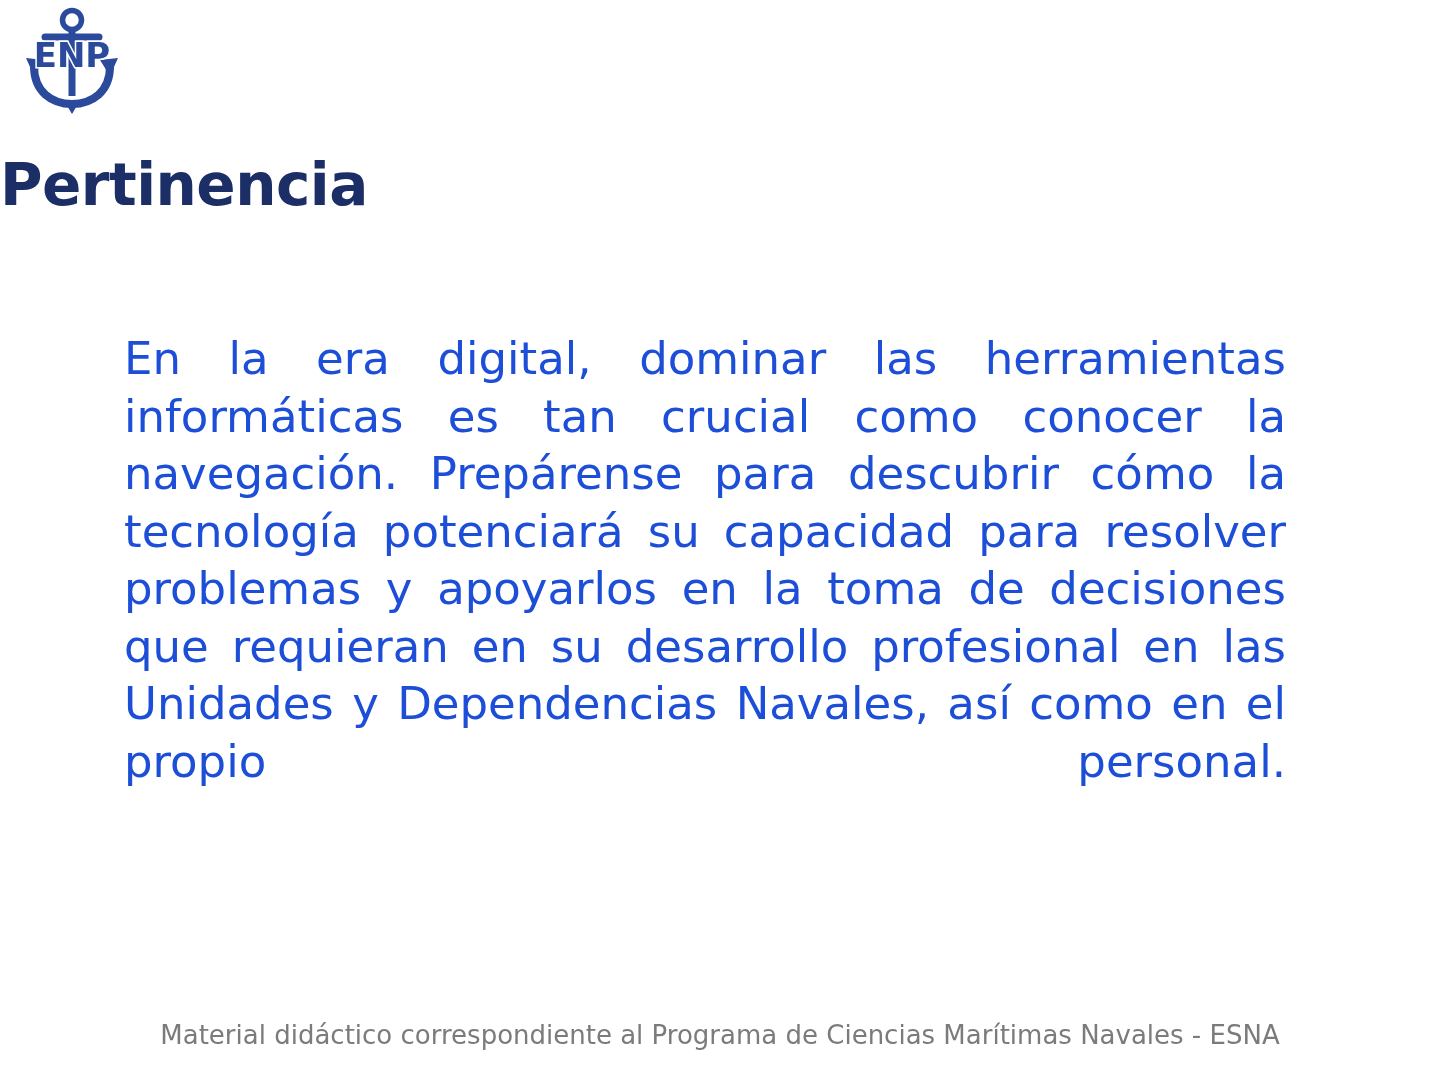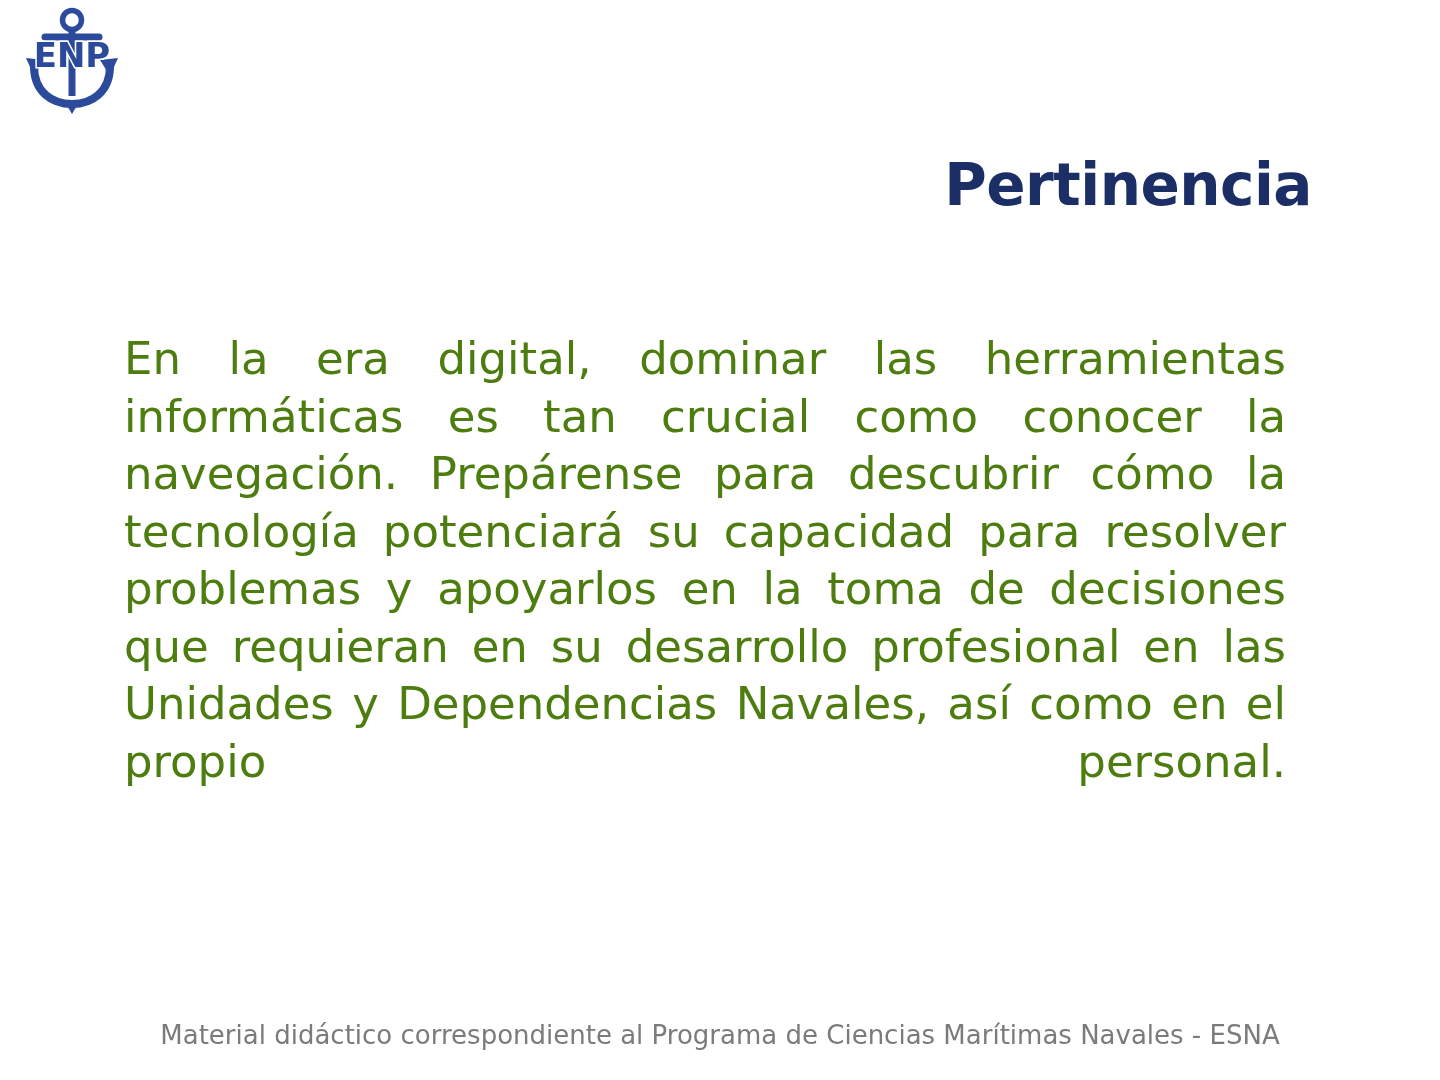--- a/index.html
+++ b/index.html
@@ -37,41 +37,41 @@
     width: 104px;
     height: 112px;
   }
 
   
   .slide-title {
     position: absolute;
     left: 0;
     top: 116px;
     width: 1312px;
-    text-align: right;
+    text-align: left;
     font-size: 58px;
     font-weight: bold;
     color: #1b2e66;
     letter-spacing: -0.5px;
     line-height: 1.05;
     font-family: "DejaVu Sans", "Liberation Sans", sans-serif;
     white-space: pre;
   }
 
   
   .body-text {
     position: absolute;
     left: 124px;
     top: 285px;
     width: 1162px;
     text-align: justify;
     text-justify: inter-word;
     font-size: 45px;
     line-height: 57.5px;
-    color: #4d7c0f;
+    color: #1d4ed8;
     font-family: "DejaVu Sans", "Liberation Sans", sans-serif;
     font-weight: normal;
     hyphens: none;
     word-spacing: 0px;
   }
   
   .body-text::after {
     content: "";
     display: inline-block;
     width: 100%;

